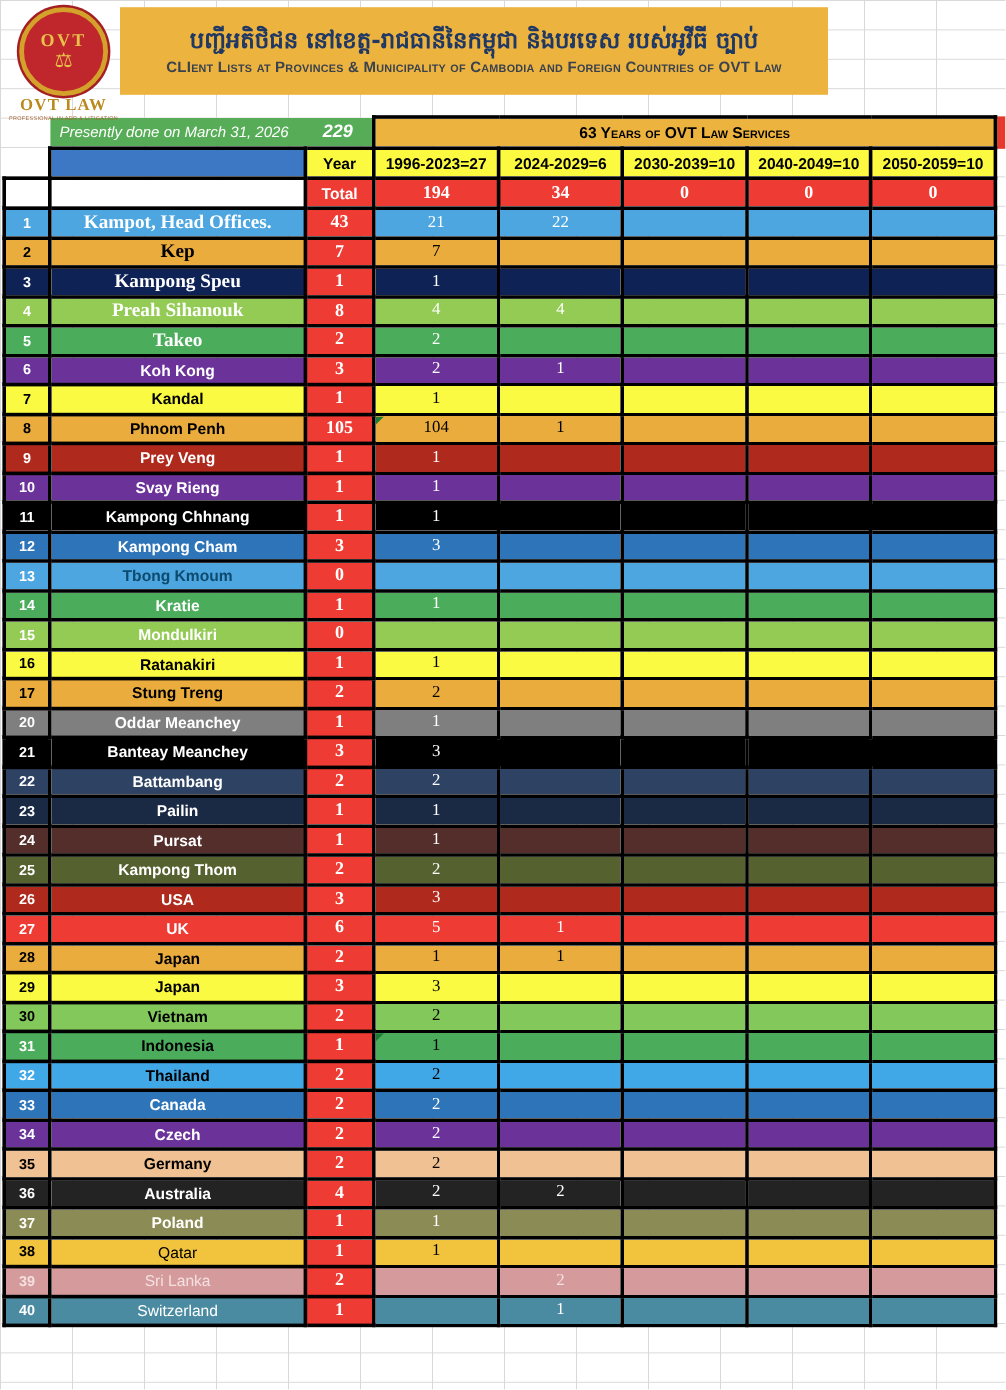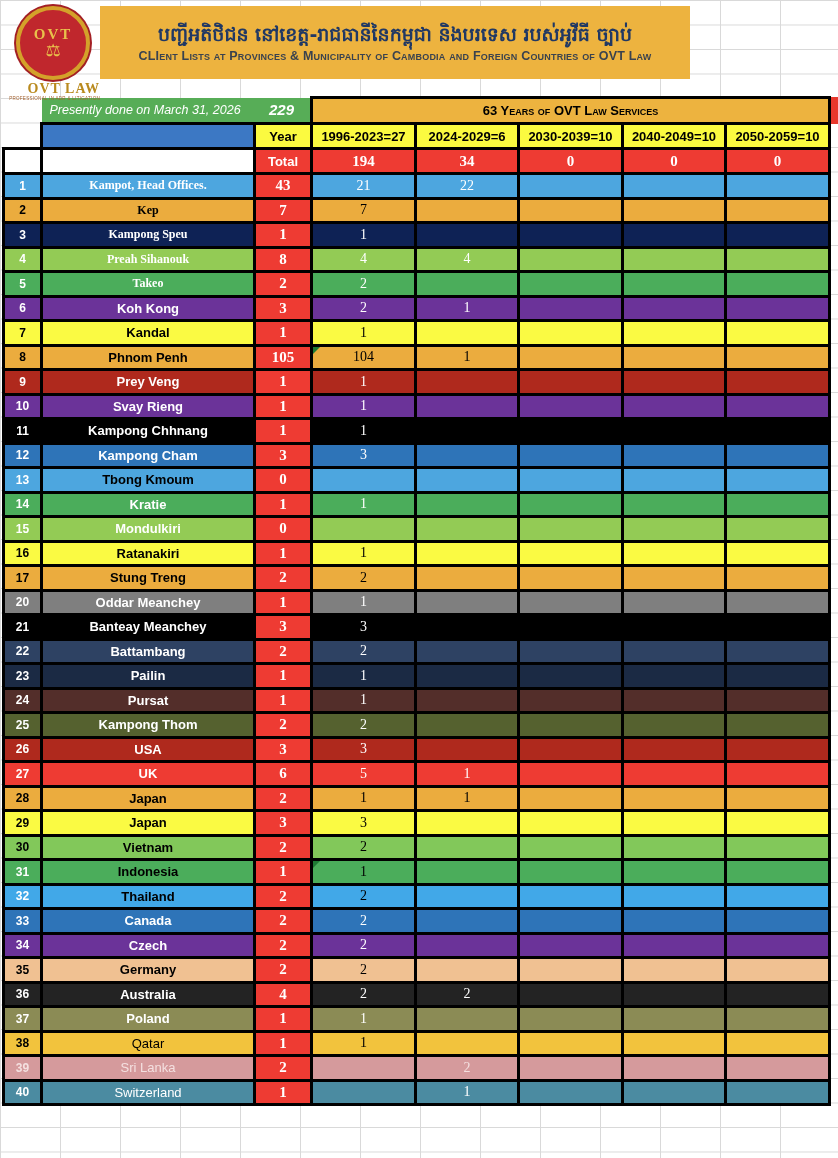--- a/index.html
+++ b/index.html
@@ -6,21 +6,21 @@
   .sheet{
     position:relative;width:838px;height:1158px;overflow:hidden;
     background-color:#ffffff;
     background-image:
       linear-gradient(to right,#d9d9d9 1px,transparent 1px),
       linear-gradient(to bottom,#d9d9d9 1px,transparent 1px);
     background-size:60px 24.5px;
     font-family:"Liberation Sans",sans-serif;
   }
   
-  .logo-wrap{position:absolute;left:6px;top:2px;width:94px;height:94px;text-align:right;z-index:3;}
+  .logo-wrap{position:absolute;left:6px;top:2px;width:94px;height:94px;text-align:center;z-index:3;}
   .logo-circle{
     width:66px;height:66px;margin:4px auto 0;border-radius:50%;
     background:#c0272d;border:4px solid #d4a12a;box-shadow:0 0 0 2px #a31f24;
     display:flex;flex-direction:column;align-items:center;justify-content:center;color:#e8c14b;
   }
   .logo-acronym{font-family:"Liberation Serif",serif;font-weight:bold;font-size:15px;letter-spacing:2px;line-height:15px;}
   .logo-scales{font-size:17px;line-height:18px;color:#e8c14b;}
   .logo-name{font-family:"Liberation Serif",serif;font-weight:bold;color:#b98a1e;font-size:14px;letter-spacing:1px;margin-top:2px;line-height:14px;}
   .logo-tagline{font-size:4.5px;color:#a5622f;letter-spacing:.3px;line-height:6px;}
   
@@ -41,21 +41,21 @@
   .status-note{color:#fff;font-size:12.5px;padding-left:8px;flex:1;text-align:left;}
   .status-total{color:#fff;font-weight:bold;font-size:15px;width:57px;text-align:center;}
   td.banner63{background:#edb33f;color:#000;font-weight:bold;font-size:13px;font-variant:small-caps;}
   td.blue-cell{background:#3c78c4;}
   td.yellow-head{background:#fbfa40;color:#000;font-weight:bold;font-size:13px;}
   td.red-cell{background:#ee3b33;color:#fff;font-weight:bold;font-size:13px;}
   td.red-val{background:#ee3b33;color:#fff;font-weight:bold;font-size:15px;font-family:"Liberation Serif",serif;}
   td.white-cell{background:#fff;}
   td.num-cell{font-weight:bold;font-size:12px;}
   td.name-cell{font-weight:bold;font-size:13px;}
-  td.name-serif{font-family:"Liberation Serif",serif;font-size:12px;margin-top:44px;}
+  td.name-serif{font-family:"Liberation Serif",serif;font-size:16px;margin-top:44px;}
   td.name-light{font-weight:normal;}
   td.val-cell{font-family:"Liberation Serif",serif;font-size:14px;position:relative;}
   .corner-marker{position:absolute;left:0;top:0;width:0;height:0;border-top:7px solid #1e7b34;border-right:7px solid transparent;}
 </style>
 </head>
 <body>
 
 <div class="sheet">
 
   <div class="logo-wrap">
@@ -233,21 +233,21 @@
           <td class="bordered name-cell" style="background: rgb(46, 116, 184); color: rgb(255, 255, 255);">Kampong Cham</td>
           <td class="bordered red-val">3</td>
           <td class="bordered val-cell" style="background: rgb(46, 116, 184); color: rgb(255, 255, 255);">3</td>
           <td class="bordered val-cell" style="background: rgb(46, 116, 184); color: rgb(255, 255, 255);"></td>
           <td class="bordered val-cell" style="background: rgb(46, 116, 184); color: rgb(255, 255, 255);"></td>
           <td class="bordered val-cell" style="background: rgb(46, 116, 184); color: rgb(255, 255, 255);"></td>
           <td class="bordered val-cell" style="background: rgb(46, 116, 184); color: rgb(255, 255, 255);"></td>
         </tr>
         <tr style="height: 24.5px;">
           <td class="bordered num-cell" style="background: rgb(77, 166, 223); color: rgb(255, 255, 255);">13</td>
-          <td class="bordered name-cell" style="background: rgb(77, 166, 223); color: #000000;">Tbong Kmoum</td>
+          <td class="bordered name-cell" style="background: rgb(77, 166, 223); color: #0c4a6e;">Tbong Kmoum</td>
           <td class="bordered red-val">0</td>
           <td class="bordered val-cell" style="background: rgb(77, 166, 223); color: rgb(255, 255, 255);"></td>
           <td class="bordered val-cell" style="background: rgb(77, 166, 223); color: rgb(255, 255, 255);"></td>
           <td class="bordered val-cell" style="background: rgb(77, 166, 223); color: rgb(255, 255, 255);"></td>
           <td class="bordered val-cell" style="background: rgb(77, 166, 223); color: rgb(255, 255, 255);"></td>
           <td class="bordered val-cell" style="background: rgb(77, 166, 223); color: rgb(255, 255, 255);"></td>
         </tr>
         <tr style="height: 24.5px;">
           <td class="bordered num-cell" style="background: rgb(75, 173, 91); color: rgb(255, 255, 255);">14</td>
           <td class="bordered name-cell" style="background: rgb(75, 173, 91); color: rgb(255, 255, 255);">Kratie</td>

